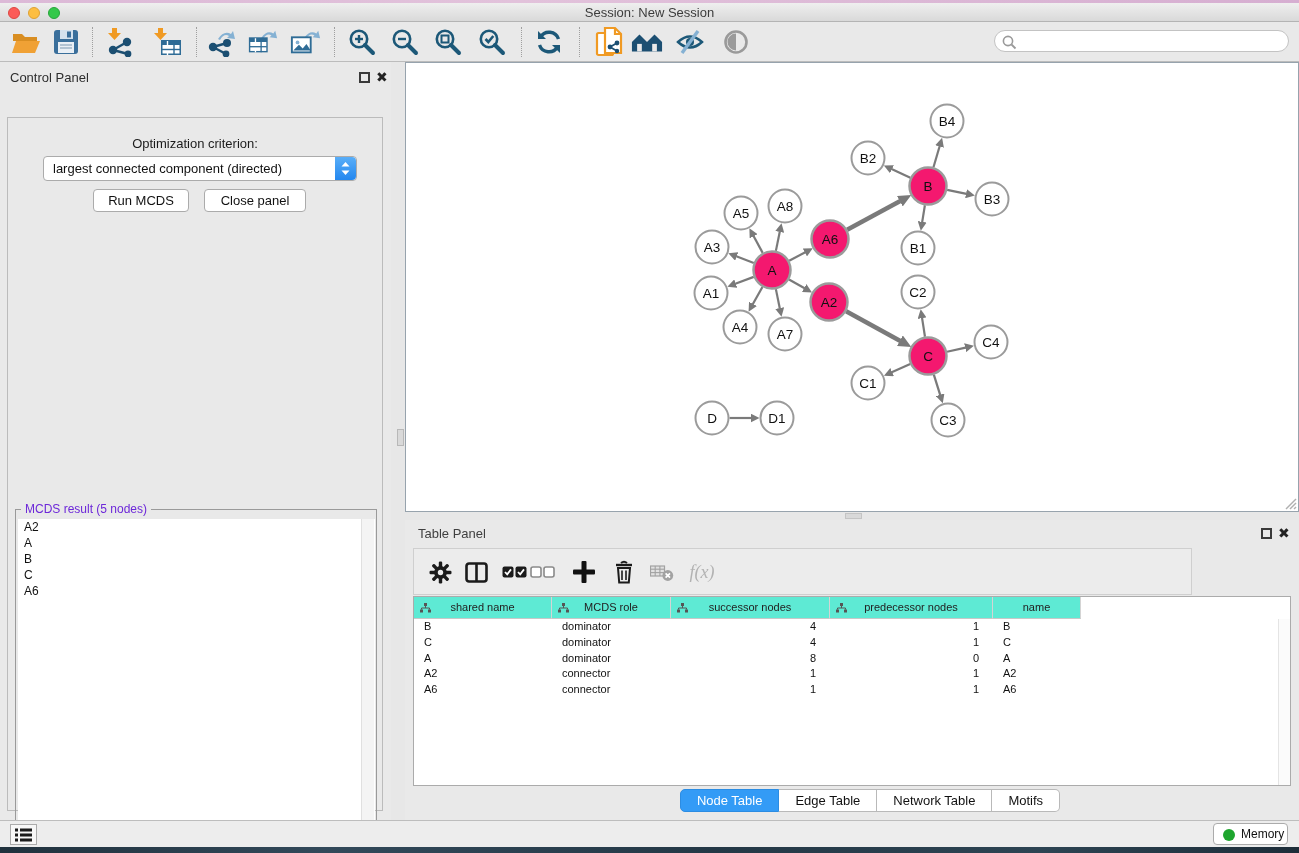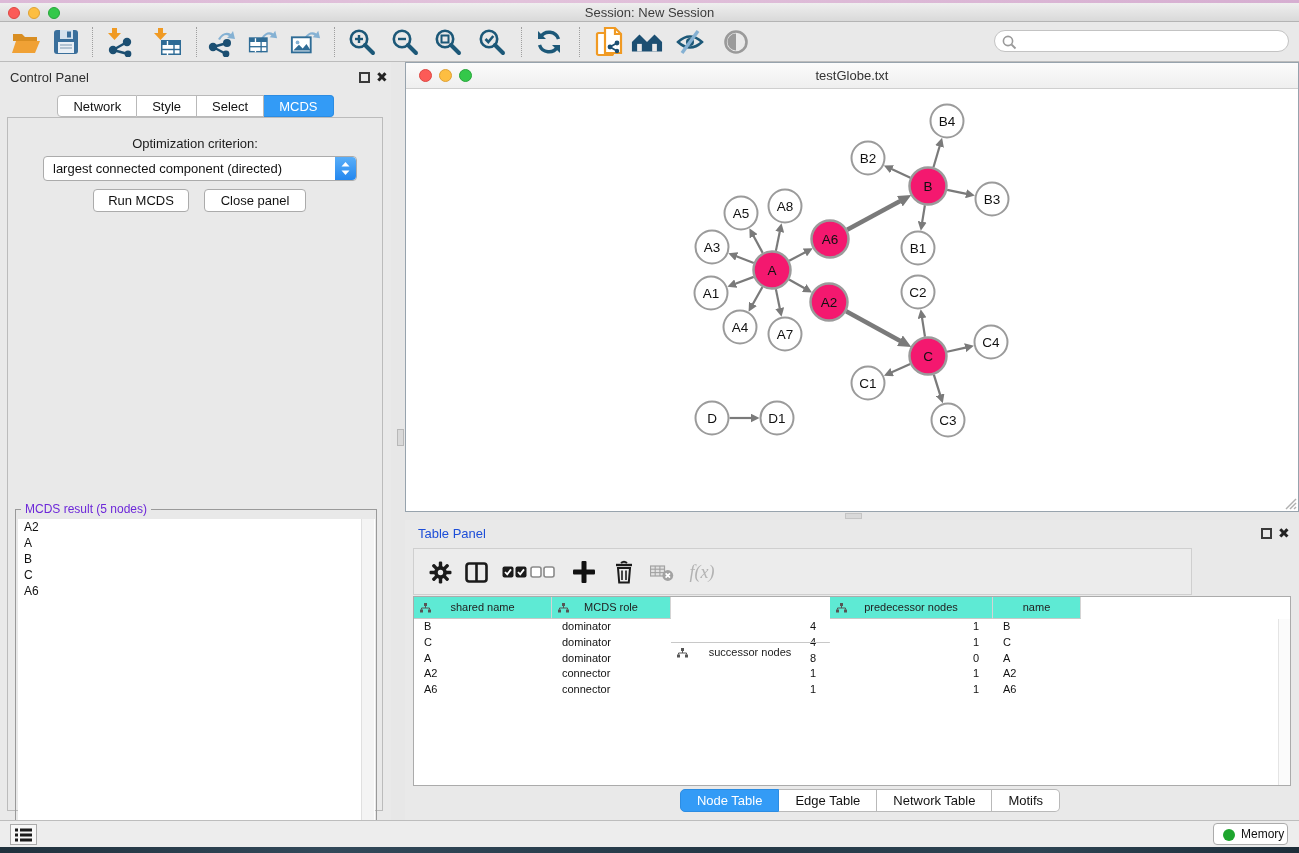--- a/index.html
+++ b/index.html
@@ -85,21 +85,21 @@
   .grip { position:absolute; right:1px; bottom:1px; }
   .v-handle { position:absolute; left:397px; top:429px; width:7px; height:17px;
     background:#d9d9d9; border:1px solid #b8b8b8; }
   .h-handle { position:absolute; left:845px; top:513px; width:17px; height:6px;
     background:#d9d9d9; border:1px solid #c4c4c4; }
 
   
   .table-panel { position:absolute; left:405px; top:520px; width:894px; height:300px;
     background:#e9e9e9; }
   .tp-head { position:absolute; left:0; top:4px; width:100%; height:20px; }
-  .tp-title { position:absolute; left:13px; top:2px; font-size:13px; color:#1d4ed8; }
+  .tp-title { position:absolute; left:13px; top:2px; font-size:13px; color:#404040; }
   .tp-toolbar { position:absolute; left:8px; top:28px; width:779px; height:47px;
     background:#ececec; border:1px solid #cfcfcf; }
   .tt-btn { position:absolute; top:9px; width:28px; height:28px; display:flex;
     align-items:center; justify-content:center; }
   .fx { font-family:"Liberation Serif","DejaVu Serif",serif; font-style:italic;
     font-size:18px; color:#b2b2b2; }
   .dtable { position:absolute; left:8px; top:76px; width:878px; height:190px;
     background:#fff; border:1px solid #ababab; }
   .thead { display:flex; height:22px; }
   .th { position:relative; background:#5eead4; border-right:1px solid #d4d4d4;
@@ -294,26 +294,20 @@
       <input type="text" placeholder="" style="">
     </div>
   </div>
 
   <div class="control-panel">
     <div class="cp-head">
       <div class="cp-title">Control Panel</div>
       <div class="panel-float" style="left:359px"></div>
       <div class="panel-close" style="left:376px">✖</div>
     </div>
-    <div class="cp-tabs">
-        <div class="ctab">Network</div>
-        <div class="ctab">Style</div>
-        <div class="ctab">Select</div>
-        <div class="ctab sel">MCDS</div>
-      </div>
     <div class="cp-body">
       <div class="opt-label">Optimization criterion:</div>
       <div class="criterion">
         <div class="val">largest connected component (directed)</div>
         <div class="step">
           <svg width="13" height="17" viewBox="0 0 13 17">
             <path d="M2.5 6.5 L6.5 2 L10.5 6.5z" fill="#fff"></path>
             <path d="M2.5 10.5 L6.5 15 L10.5 10.5z" fill="#fff"></path>
           </svg>
         </div>
@@ -328,26 +322,20 @@
             <div class="list-item">B</div>
             <div class="list-item">C</div>
             <div class="list-item">A6</div>
           </div>
         <div class="mcds-scroll" style="top:9px;height:334px;right:2px"></div>
       </div>
     </div>
   </div>
 
   <div class="net-window">
-    <div class="net-head">
-      <div class="nl red"></div>
-      <div class="nl yel"></div>
-      <div class="nl grn"></div>
-      <div class="net-title">testGlobe.txt</div>
-    </div>
     <div class="net-canvas">
       <svg id="net-svg" width="892" height="422" viewBox="0 0 892 422">
         <defs>
           <marker id="arr" markerWidth="10" markerHeight="9" refX="0.5" refY="4.5" orient="auto" markerUnits="userSpaceOnUse">
             <path d="M0,0 L9,4.5 L0,9 z" fill="#7a7a7a"></path>
           </marker>
           <marker id="arrT" markerWidth="14" markerHeight="12" refX="0.5" refY="6" orient="auto" markerUnits="userSpaceOnUse">
             <path d="M0,0 L13,6 L0,12 z" fill="#7a7a7a"></path>
           </marker>
         </defs>
@@ -548,21 +536,21 @@
               <rect x="0" y="6.5" width="3" height="3" fill="#555"></rect>
               <rect x="8" y="6.5" width="3" height="3" fill="#555"></rect>
               <path d="M5.5 3 v2 M1.5 6.5 v-1.5 h8 v1.5" fill="none" stroke="#555" stroke-width="1"></path>
             </svg><span>shared name</span></div>
           <div class="th" style="width: 119px;"><svg width="11" height="10" viewBox="0 0 11 10">
               <rect x="4" y="0" width="3" height="3" fill="#555"></rect>
               <rect x="0" y="6.5" width="3" height="3" fill="#555"></rect>
               <rect x="8" y="6.5" width="3" height="3" fill="#555"></rect>
               <path d="M5.5 3 v2 M1.5 6.5 v-1.5 h8 v1.5" fill="none" stroke="#555" stroke-width="1"></path>
             </svg><span>MCDS role</span></div>
-          <div class="th" style="width: 159px; margin-top: 45px;"><svg width="11" height="10" viewBox="0 0 11 10">
+          <div class="th" style="width: 159px;"><svg width="11" height="10" viewBox="0 0 11 10">
               <rect x="4" y="0" width="3" height="3" fill="#555"></rect>
               <rect x="0" y="6.5" width="3" height="3" fill="#555"></rect>
               <rect x="8" y="6.5" width="3" height="3" fill="#555"></rect>
               <path d="M5.5 3 v2 M1.5 6.5 v-1.5 h8 v1.5" fill="none" stroke="#555" stroke-width="1"></path>
             </svg><span>successor nodes</span></div>
           <div class="th" style="width: 163px;"><svg width="11" height="10" viewBox="0 0 11 10">
               <rect x="4" y="0" width="3" height="3" fill="#555"></rect>
               <rect x="0" y="6.5" width="3" height="3" fill="#555"></rect>
               <rect x="8" y="6.5" width="3" height="3" fill="#555"></rect>
               <path d="M5.5 3 v2 M1.5 6.5 v-1.5 h8 v1.5" fill="none" stroke="#555" stroke-width="1"></path>

